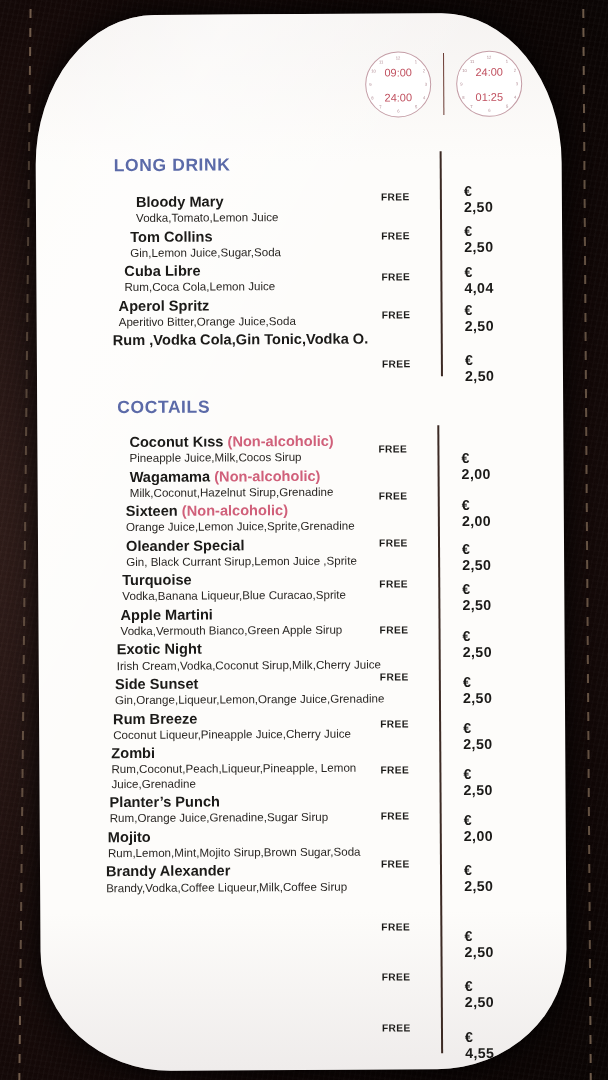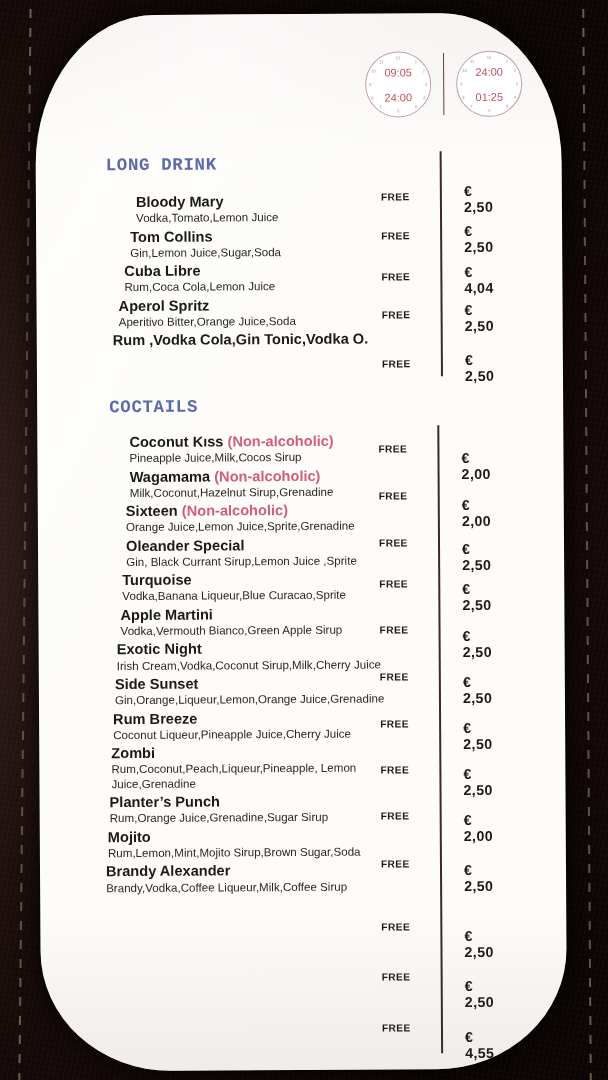--- a/index.html
+++ b/index.html
@@ -116,21 +116,22 @@
     margin: 0 12px;
   }
 
   
   .section-title {
     position: absolute;
     font-size: 17.5px;
     font-weight: bold;
     color: #5b6aa8;
     letter-spacing: 0.6px;
-    font-family: Liberation Mono, monospace;
+    font-family: Liberation Sans, sans-serif;
+    margin-left: 8px;
   }
   #long-drink-title { left: 70px; top: 140px; }
   #coctails-title   { left: 72px; top: 382px; }
 
   
   .price-divider {
     position: absolute;
     width: 2px;
     background: #3c2a24;
   }
@@ -202,21 +203,21 @@
         <span class="tick-num tn2">2</span>
         <span class="tick-num tn3">3</span>
         <span class="tick-num tn4">4</span>
         <span class="tick-num tn5">5</span>
         <span class="tick-num tn6">6</span>
         <span class="tick-num tn7">7</span>
         <span class="tick-num tn8">8</span>
         <span class="tick-num tn9">9</span>
         <span class="tick-num tn10">10</span>
         <span class="tick-num tn11">11</span>
-        <span class="clock-time top">09:05</span>
+        <span class="clock-time top">09:00</span>
         <span class="clock-time bot">24:00</span>
       </div>
       <div class="clock-sep"></div>
       <div class="clock">
         <span class="tick-num tn12">12</span>
         <span class="tick-num tn1">1</span>
         <span class="tick-num tn2">2</span>
         <span class="tick-num tn3">3</span>
         <span class="tick-num tn4">4</span>
         <span class="tick-num tn5">5</span>

